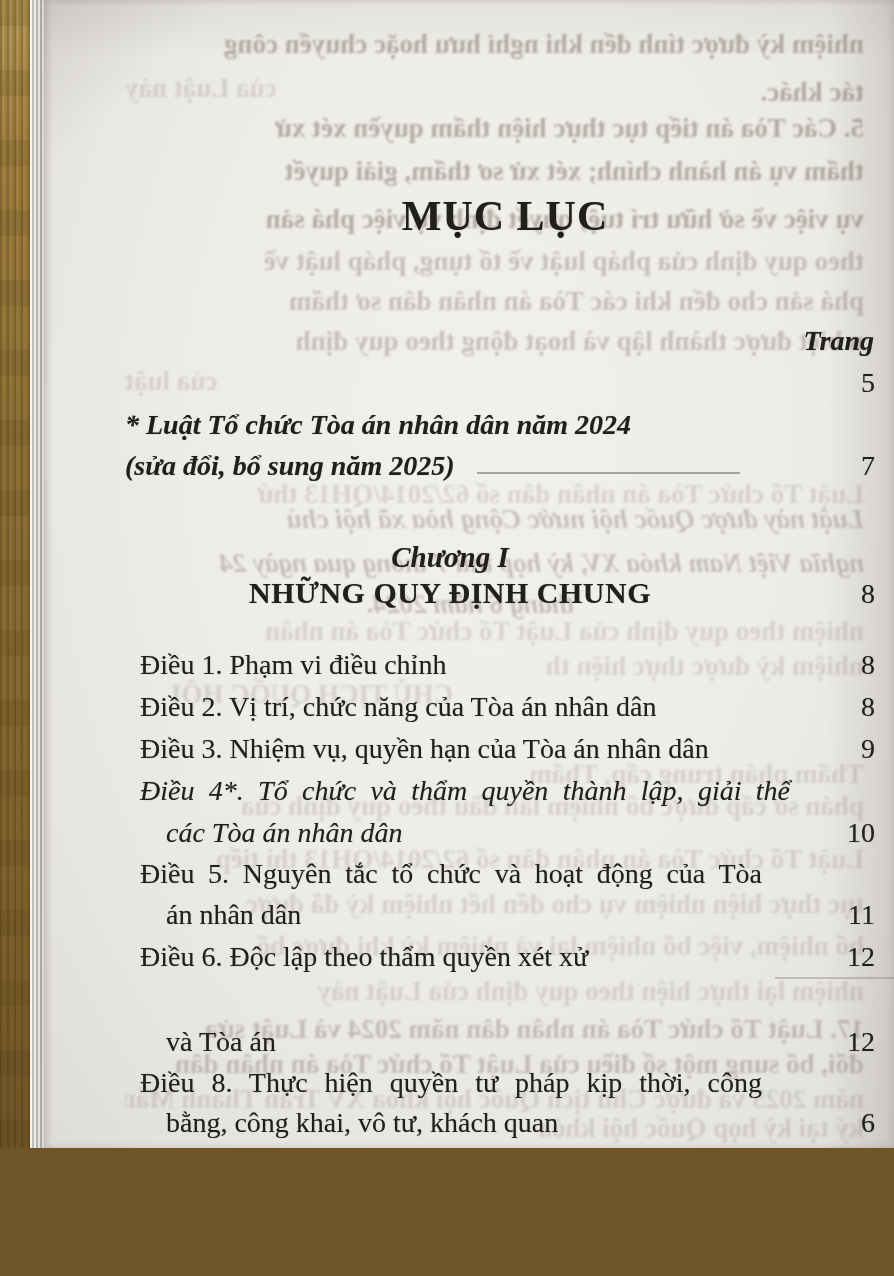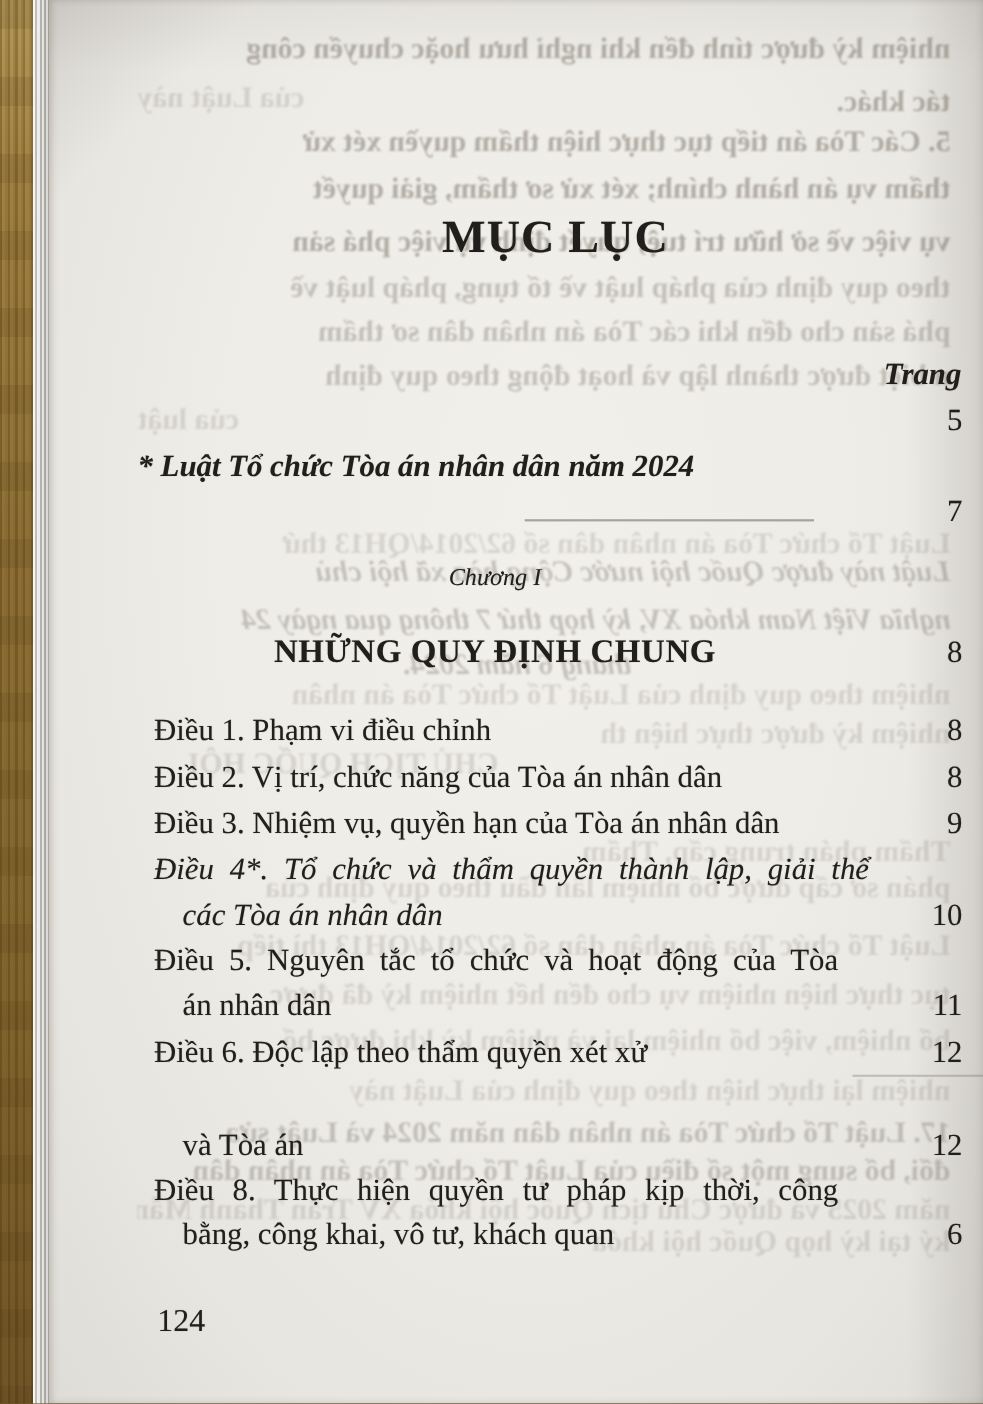--- a/index.html
+++ b/index.html
@@ -1,17 +1,17 @@
 <!DOCTYPE html>
 <html><head>
 <meta charset="utf-8">
 <style>
   html,body{margin:0;padding:0;background:#6f5529;}
   .scene{
-    position:relative;width:894px;height:1276px;overflow:hidden;
+    position:relative;width:894px;height:1148px;overflow:hidden;
     font-family:"Liberation Serif","DejaVu Serif",serif;
   }
   
   .wood{
     position:absolute;left:0;top:0;bottom:0;width:30px;
     background:
       repeating-linear-gradient(90deg, rgba(66,46,14,.30) 0 2px, rgba(0,0,0,0) 2px 5px, rgba(120,90,35,.25) 5px 7px),
       repeating-linear-gradient(180deg, rgba(60,40,10,.12) 0 26px, rgba(0,0,0,0) 26px 70px),
       linear-gradient(180deg,#b59757 0%,#a08040 14%,#8e7036 38%,#85682f 62%,#7a5e2b 84%,#6e5326 100%);
   }
@@ -40,21 +40,21 @@
   .num{position:absolute;right:19px;width:90px;text-align:right;font-size:28px;line-height:34px;}
   .just{white-space:normal;width:622px;text-align:justify;text-align-last:justify;}
   .just-it{white-space:normal;width:650px;text-align:justify;text-align-last:justify;}
   .it{font-style:italic;}
   .title{
     position:absolute;left:140px;width:730px;top:193px;text-align:center;
     font-size:42px;line-height:46px;font-weight:bold;letter-spacing:1px;
   }
   .trang{position:absolute;right:20px;top:324px;font-size:28px;line-height:34px;font-style:italic;font-weight:bold;}
   .chap{position:absolute;left:140px;width:620px;text-align:center;white-space:nowrap;}
-  .kicker{top:508px;font-size:22px;line-height:34px;font-style:italic;}
+  .kicker{top:540px;font-size:29px;line-height:34px;font-style:italic;font-weight:bold;}
   .chtitle{top:576px;font-size:30px;line-height:34px;font-weight:bold;letter-spacing:.5px;}
   .footer{position:absolute;left:143px;top:1184px;font-size:29px;line-height:34px;}
   
   .fm-rule{position:absolute;left:477px;top:472px;width:263px;height:2px;background:rgba(75,71,64,.45);}
   .ghost-rule{position:absolute;left:775px;top:977px;right:0;height:2px;background:rgba(120,114,104,.35);filter:blur(.6px);}
   
   .bl{
     position:absolute;left:125px;right:30px;
     font-size:27px;line-height:32px;font-weight:600;color:#6e685c;
     transform:scaleX(-1);filter:blur(1.2px);white-space:nowrap;overflow:hidden;
@@ -112,20 +112,21 @@
     <div class="bl g p-b26">ký tại kỳ họp Quốc hội khóa</div>
     <div class="ghost-rule"></div>
   </div>
 
   <div class="title ink">MỤC LỤC</div>
   <div class="trang ink">Trang</div>
 
   <div class="num ink t366">5</div>
 
   <div class="ln fm ink t408">* Luật Tổ chức Tòa án nhân dân năm 2024</div>
+  <div class="ln fm ink t449">(sửa đổi, bổ sung năm 2025)</div>
   <div class="fm-rule"></div>
   <div class="num ink t449">7</div>
 
   <div class="chap kicker ink">Chương I</div>
   <div class="chap chtitle ink">NHỮNG QUY ĐỊNH CHUNG</div>
   <div class="num ink t577">8</div>
 
   <div class="ln ink t648">Điều 1. Phạm vi điều chỉnh</div>
   <div class="num ink t648">8</div>
 

